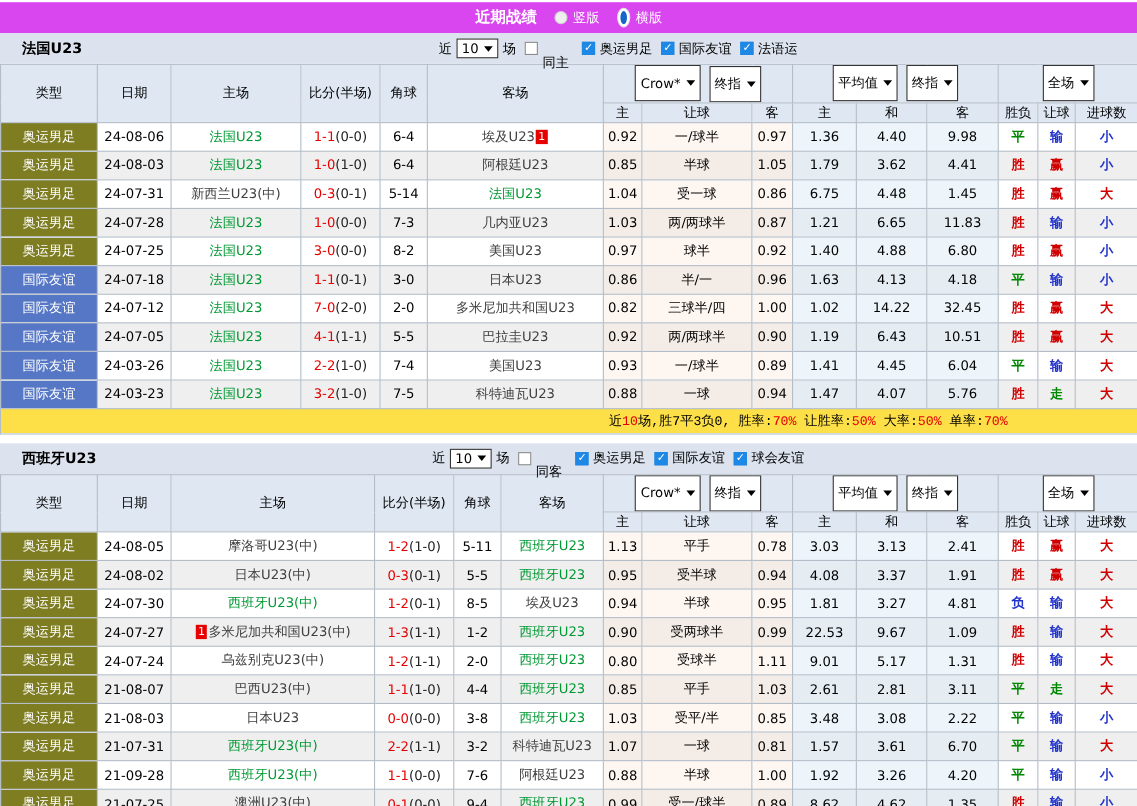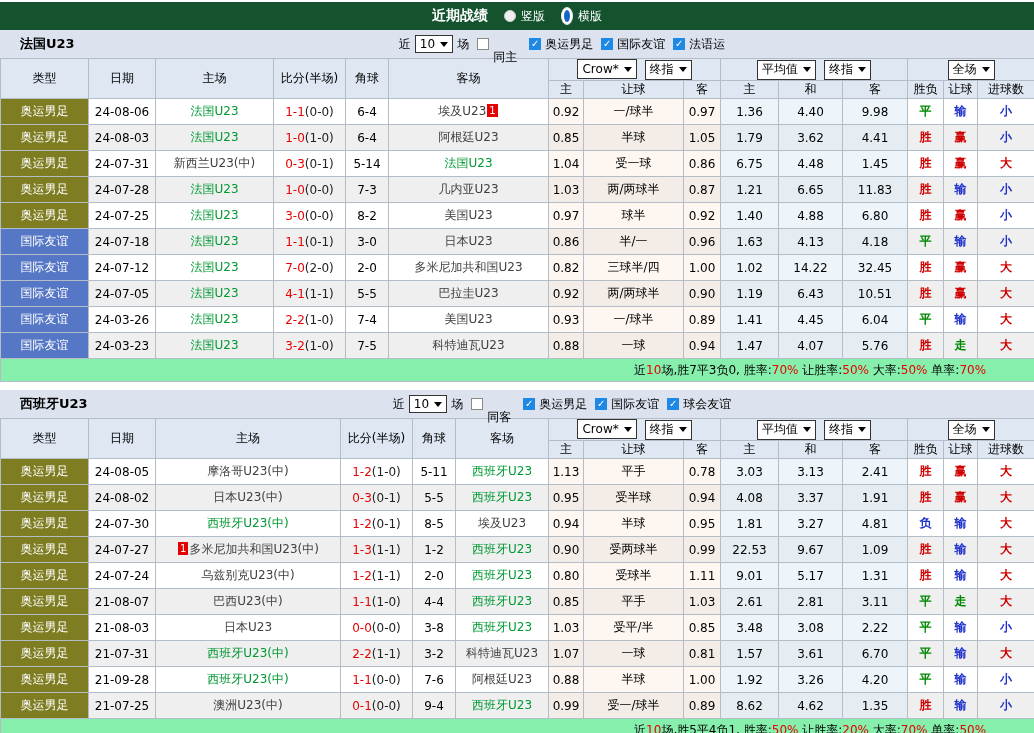--- a/index.html
+++ b/index.html
@@ -5,21 +5,21 @@
   * { box-sizing: border-box; }
   body {
     margin: 0; padding: 2px 0 0 0;
     width: 1034px; height: 733px; overflow: hidden;
     background: #fff;
     font-family: "DejaVu Sans", "Liberation Sans", sans-serif;
     font-size: 12px; color: #000;
   }
   
   .titlebar {
-    height: 28px; background: #14532d;
+    height: 28px; background: #d946ef;
     display: flex; align-items: center; justify-content: center; gap: 16px;
     color: #fff;
   }
   .title { font-weight: bold; font-size: 14px; }
   .radio-opt { display: inline-flex; align-items: center; gap: 5px; font-size: 12px; cursor: default; }
   .radio { width: 12px; height: 12px; border-radius: 50%; display: inline-block; position: relative; }
   .radio.unsel { background: #efefef; border: 1px solid #cfcfcf; }
   .radio.sel { background: #fff; border: 1px solid #e6e6e6; }
   .radio.sel::after { content: ""; position: absolute; left: 2px; top: 2px; right: 2px; bottom: 2px; background: #1565c8; border-radius: 50%; }
   
@@ -48,39 +48,39 @@
   
   table.grid { border-collapse: collapse; table-layout: fixed; width: 1034px; font-size: 12px; }
   .grid th, .grid td {
     border: 1px solid #b3bdc8; text-align: center; padding: 0;
     overflow: hidden; white-space: nowrap;
   }
   .grid { border: 1px solid #93a1ad; }
   .grid thead th { background: #dee7f2; font-weight: normal; }
   .grid tr.h1 th { height: 22px; }
   .grid tr.h2 th { height: 17px; }
-  .grid tr.h1 th.grp .sel { height: 20px; margin: 0 2px; }
+  .grid tr.h1 th.grp .sel { height: 33px; margin: 0 2px; }
   .grid tbody tr { height: 26px; background: #fff; }
   .grid tbody tr.alt { background: #efefef; }
   td.crow { background: #fdf6f1; }
   tr.alt td.crow { background: #f4ede7; }
   td.avg { background: #edf5fa; }
   tr.alt td.avg { background: #e5edf3; margin-left: 12px; }
   td.type-oly { background: #7e7d22; color: #fff; }
   td.type-intl { background: #5677c5; color: #fff; }
   .team { color: #404040; cursor: default; }
   .team.green { color: #009933; }
   .score-main { color: #e60000; }
   .score-half { color: #222; }
   td.res { font-weight: bold; }
   .res-red { color: #d10000; }
   .res-green { color: #008800; }
   .res-blue { color: #2233cc; }
   .rc { background: #e60000; color: #fff; font-size: 10px; line-height: 13px; height: 13px; padding: 0 2px; display: inline-block; vertical-align: 1px; margin: 0 1px; }
-  td.foot { height: 23px; text-align: right; padding-right: 48px; background: #86efac; font-size: 12px; }
+  td.foot { height: 23px; text-align: right; padding-right: 118px; background: #fde047; font-size: 12px; font-family: Liberation Mono, monospace; }
   .fr { color: #e60000; }
 </style>
 </head>
 <body>
 
 <div class="titlebar">
   <span class="title">近期战绩</span>
   <span class="radio-opt">
     <span class="radio unsel"></span>
     <span>竖版</span>

